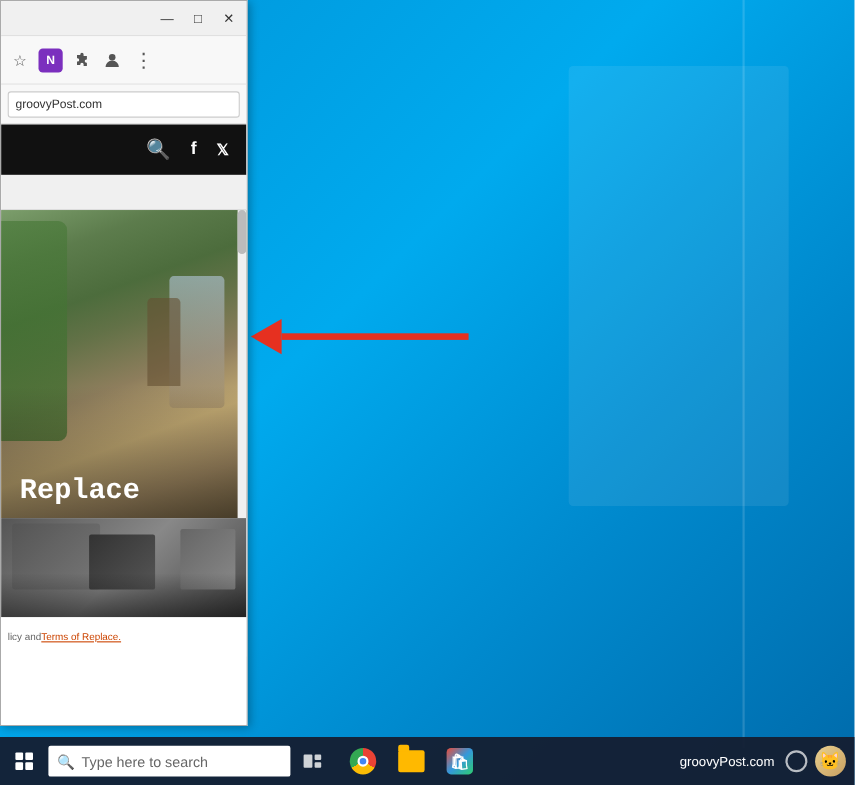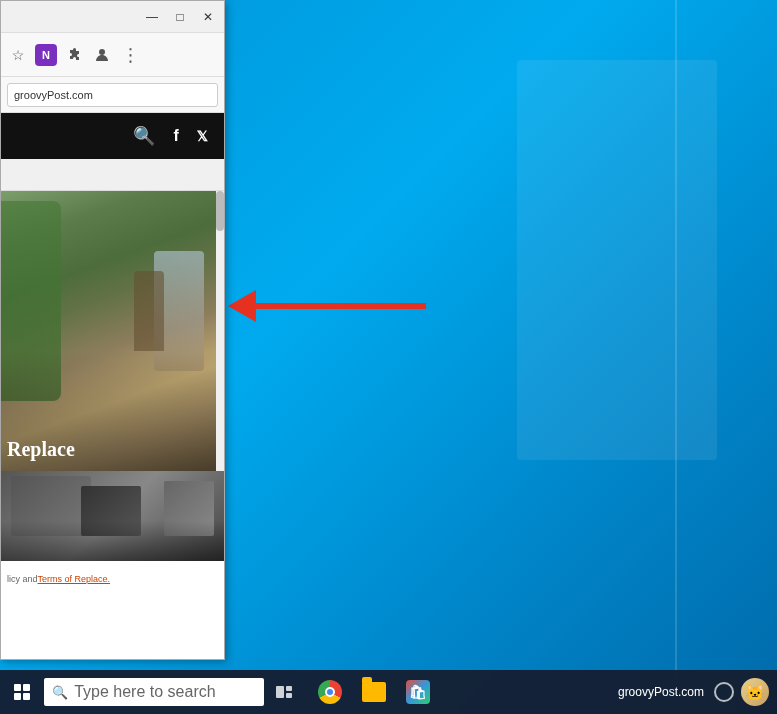--- a/index.html
+++ b/index.html
@@ -194,25 +194,25 @@
     
     .hero-overlay {
       position: absolute;
       bottom: 0; left: 0; right: 0;
       height: 120px;
       background: linear-gradient(to top, rgba(0,0,0,0.4), transparent);
     }
     .hero-text {
       position: absolute;
       bottom: 10px;
-      left: 6px;
+      left: 17px;
       color: white;
-      font-size: 20px;
+      font-size: 26px;
       font-weight: 700;
-      font-family: Liberation Serif, serif;
+      font-family: Liberation Mono, monospace;
     }
 
     
     .thumbnail-area {
       height: 90px;
       background: linear-gradient(135deg, #555 0%, #888 50%, #444 100%);
       position: relative;
       overflow: hidden;
     }
     .thumbnail-overlay {
@@ -302,21 +302,21 @@
       padding: 0 8px;
       gap: 6px;
       width: 220px;
       cursor: text;
     }
     .taskbar-search-icon {
       color: #666;
       font-size: 13px;
     }
     .taskbar-search-text {
-      font-size: 16px;
+      font-size: 13px;
       color: #666;
     }
     .taskbar-icon-btn {
       width: 40px;
       height: 44px;
       display: flex;
       align-items: center;
       justify-content: center;
       cursor: pointer;
       color: white;

